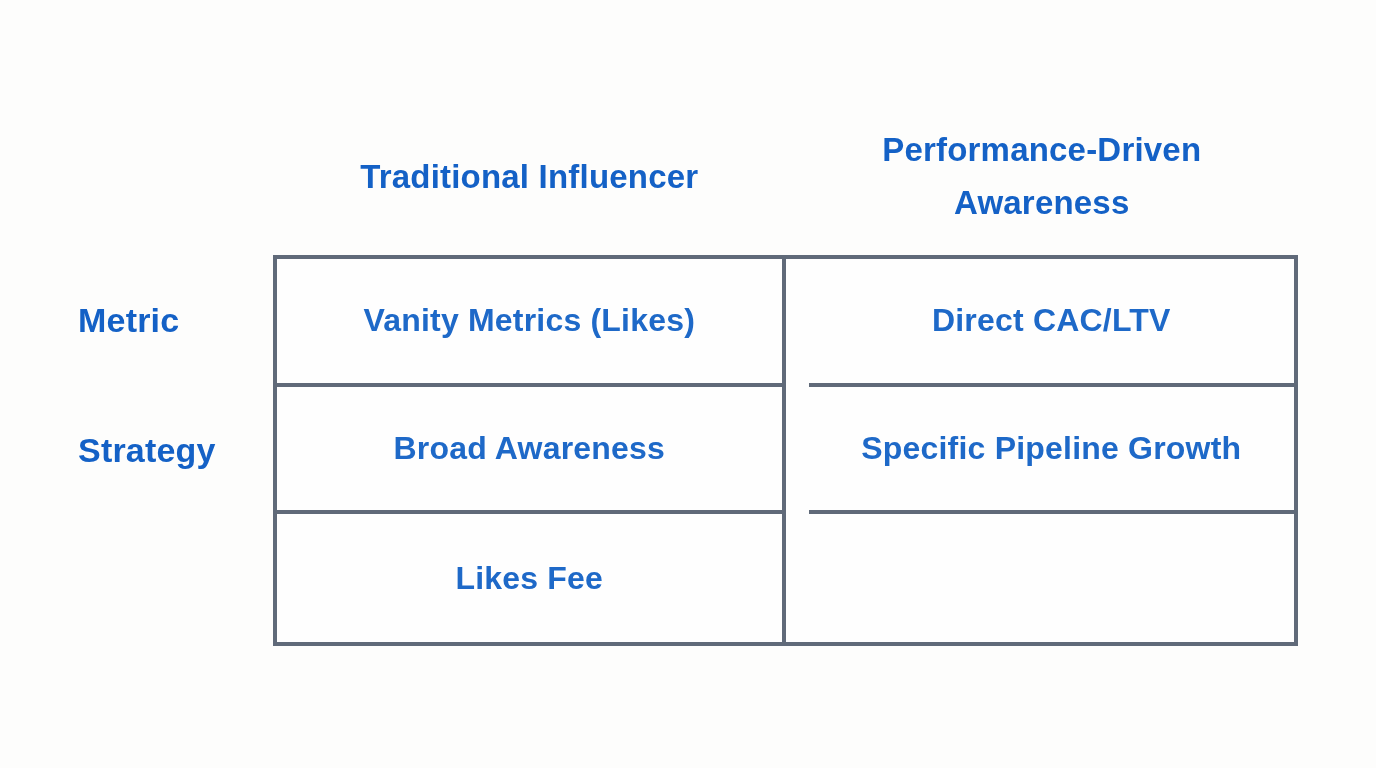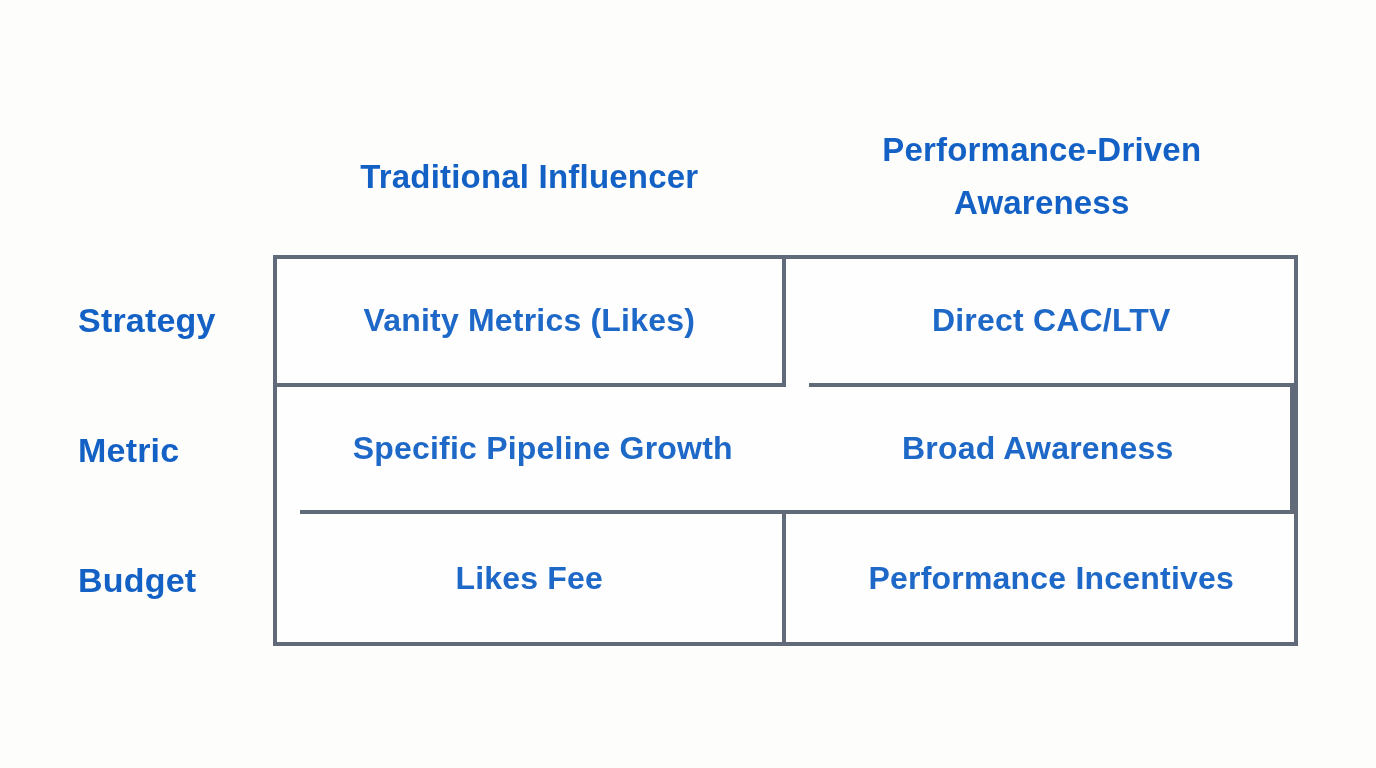--- a/index.html
+++ b/index.html
@@ -101,29 +101,27 @@
   <div class="header-row">
     <div class="col-header">
       <span class="hd-text">Traditional Influencer</span>
     </div>
     <div class="col-header">
       <span class="hd-text">Performance-Driven Awareness</span>
     </div>
   </div>
 
   <div class="row-labels">
+    <div class="row-label">Metric</div>
     <div class="row-label">Strategy</div>
-    <div class="row-label">Metric</div>
-    <div class="row-label">Budget</div>
   </div>
 
   <div class="comp-table">
     <div class="cell">Vanity Metrics (Likes)</div>
     <div class="cell last-col">Direct CAC/LTV</div>
 
+    <div class="cell">Broad Awareness</div>
     <div class="cell last-col">Specific Pipeline Growth</div>
-    <div class="cell">Broad Awareness</div>
 
     <div class="cell last-row">Likes Fee</div>
-    <div class="cell last-col last-row">Performance Incentives</div>
   </div>
 
 </div>
 
 </body></html>

